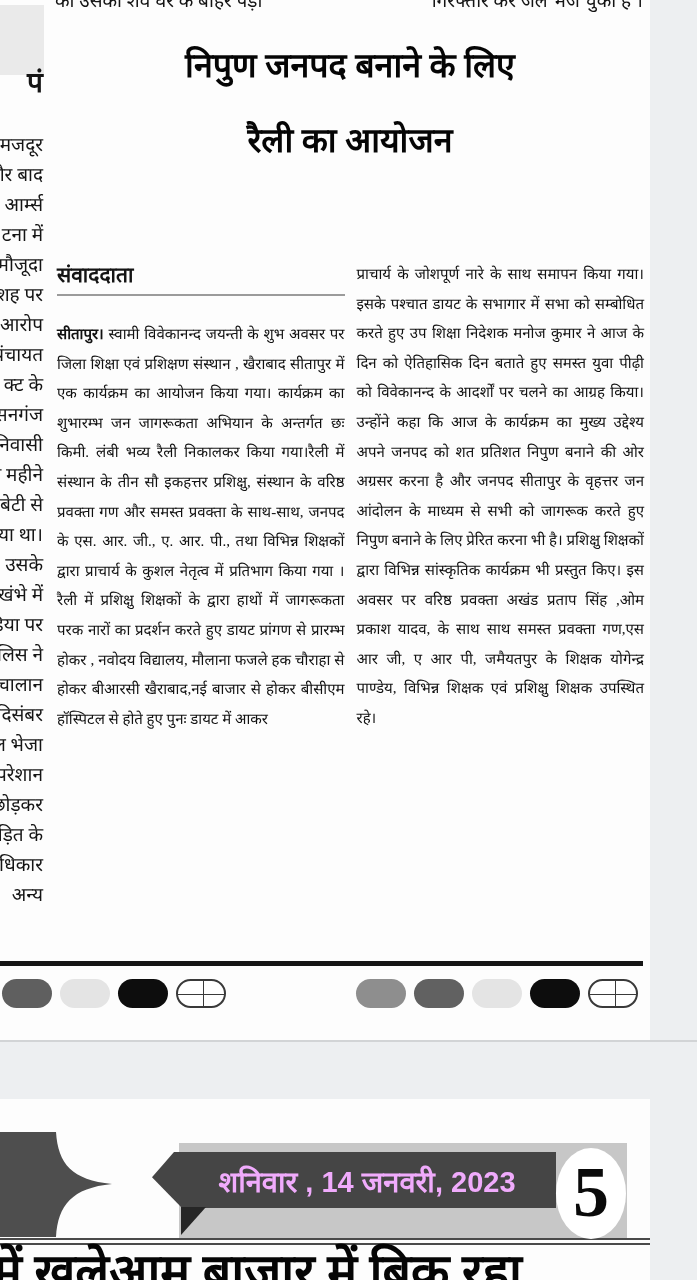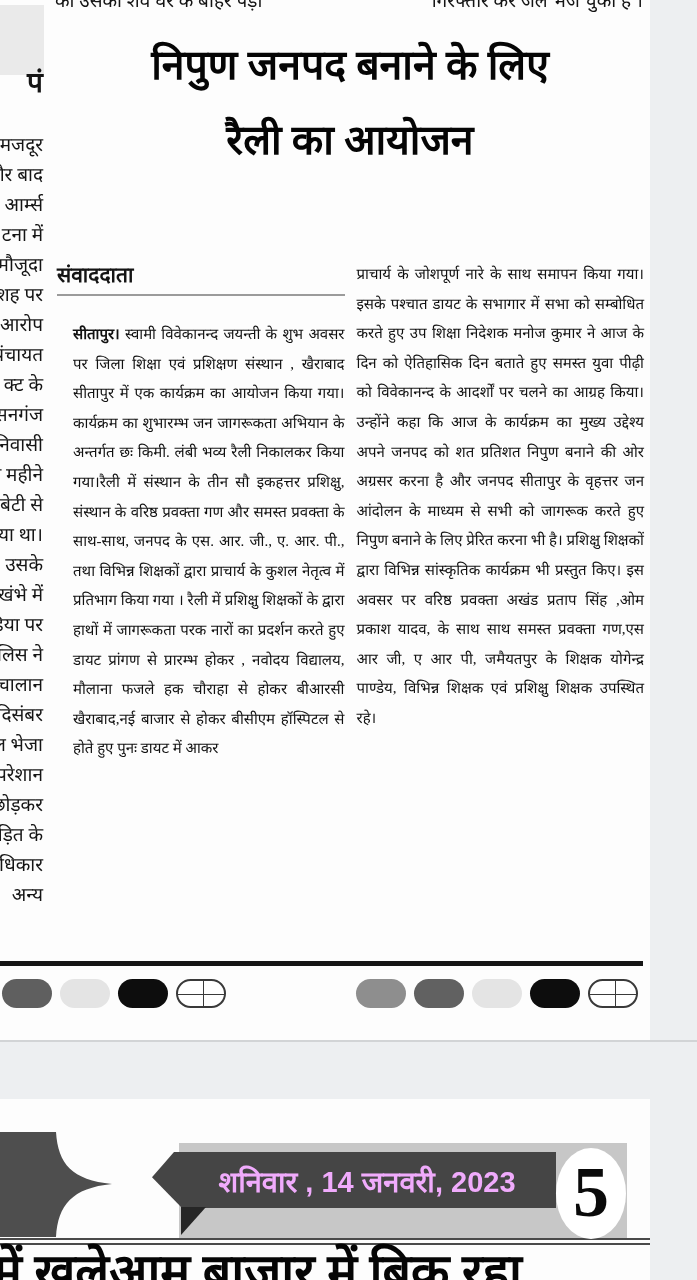--- a/index.html
+++ b/index.html
@@ -16,33 +16,33 @@
   #gap-band{left:0;top:1040px;width:697px;height:57px;background:#edeff1;border-top:2px solid #d2d4d6;z-index:2;}
   #page2{left:0;top:1097px;width:650px;height:183px;background:#fdfdfd;}
   #topleft-block{left:0;top:5px;width:44px;height:70px;background:#eaeaea;}
 
   
   #top-strip{left:55px;top:0;width:588px;height:20px;overflow:hidden;font-family:Liberation Serif, serif;}
   #top-strip .inner{display:flex;justify-content:space-between;margin-top:-17px;line-height:36px;font-size:19px;white-space:nowrap;}
 
   
   #headline{left:55px;top:28px;width:590px;text-align:center;}
-  #headline .hl{font-size:41px;line-height:75px;font-weight:800;color:#050505;white-space:pre;}
+  #headline .hl{font-size:34px;line-height:75px;font-weight:800;color:#050505;white-space:pre;}
 
   
   #margin-headline-frag{left:0;top:62px;width:43px;text-align:right;font-size:28px;font-weight:800;}
   #margin-col{left:-45px;top:130px;width:88px;text-align:right;font-size:19px;line-height:30px;white-space:nowrap;}
 
   
   #columns{left:57px;top:260px;width:587px;display:flex;gap:12px;}
   .col{flex:1;min-width:0;}
   .byline{font-size:21px;font-weight:700;}
   .byline-rule{border-bottom:2px solid #9b9b9b;margin-top:6px;}
   .col p{margin:0;font-size:15px;line-height:29.6px;text-align:justify;color:#111;}
-  .col .lead-para{margin-top:24px;margin-left:16px;}
+  .col .lead-para{margin-top:24px;}
   .dateline{font-weight:800;}
 
   
   #black-rule{left:0;top:961px;width:643px;height:5px;background:#151515;}
   .marks{display:flex;gap:8px;}
   #marks-left{left:2px;top:979px;}
   #marks-right{left:356px;top:979px;}
   .pill{width:50px;height:29px;border-radius:15px;}
   .crosshair{background:#fff;border:2px solid #3a3a3a;position:relative;box-sizing:border-box;}
   .crosshair::before{content:"";position:absolute;left:0;right:0;top:50%;border-top:1.5px solid #3a3a3a;}

